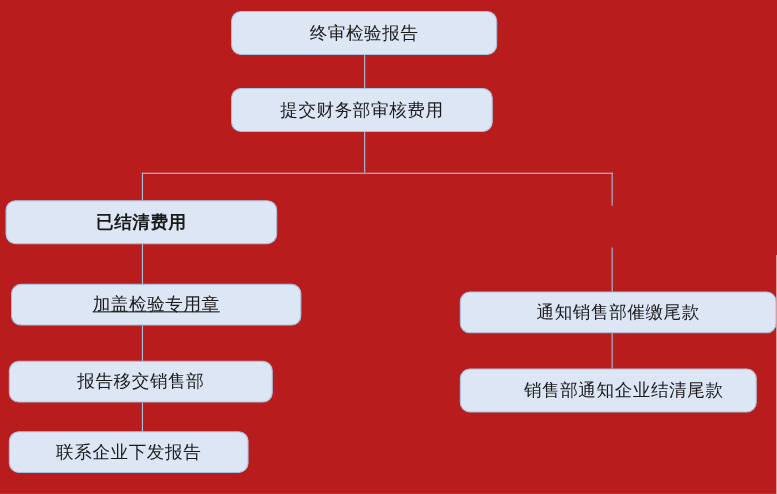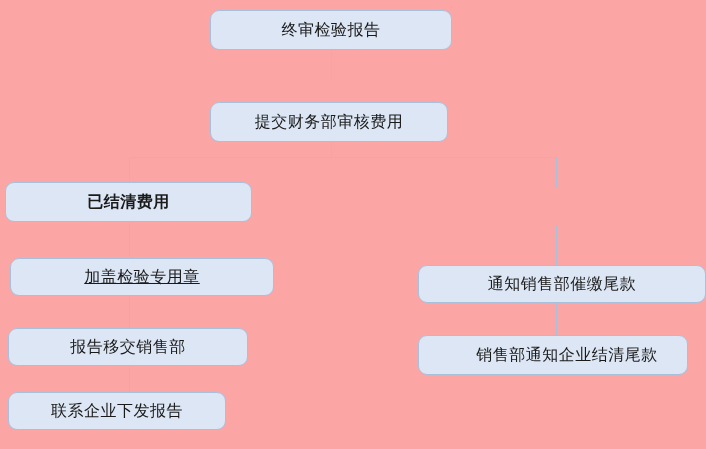--- a/index.html
+++ b/index.html
@@ -7,21 +7,21 @@
     padding: 0;
     background: #ffffff;
   }
   body {
     font-family: "DejaVu Sans", "Liberation Sans", sans-serif;
   }
   #chart-root {
     position: relative;
     width: 706px;
     height: 449px;
-    background: #fca5a5;
+    background: #b91c1c;
     overflow: hidden;
   }
   .node {
     position: absolute;
     box-sizing: border-box;
     background: #dce6f4;
     border: 1px solid #a9c0dd;
     border-radius: 9px;
     display: flex;
     align-items: center;
@@ -64,21 +64,21 @@
   <div class="edge edge-v" style="left:129px; top:296px; height:32px;"></div>
   <div class="edge edge-v" style="left:129px; top:366px; height:26px;"></div>
 
   <div class="edge edge-v" style="left:556px; top:225px; height:40px;"></div>
   <div class="edge edge-v" style="left:556px; top:303px; height:32px;"></div>
 
   <div class="node" style="left:210px; top:10px; width:242px; height:40px;">
     <span class="node-label">终审检验报告</span>
   </div>
 
-  <div class="node" style="left:210px; top:80px; width:238px; height:40px;margin-top:22px;">
+  <div class="node" style="left:210px; top:80px; width:238px; height:40px;">
     <span class="node-label">提交财务部审核费用</span>
   </div>
 
   <div class="node" style="left:5px; top:182px; width:247px; height:40px;font-weight:bold;">
     <span class="node-label">已结清费用</span>
   </div>
 
   <div class="node" style="left:10px; top:258px; width:264px; height:38px;text-decoration:underline;">
     <span class="node-label">加盖检验专用章</span>
   </div>

